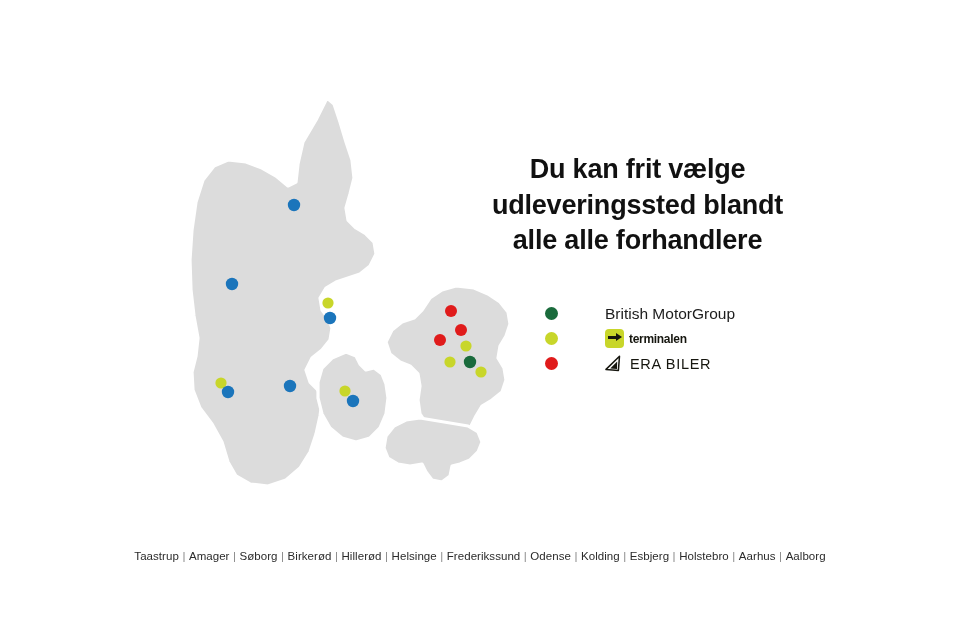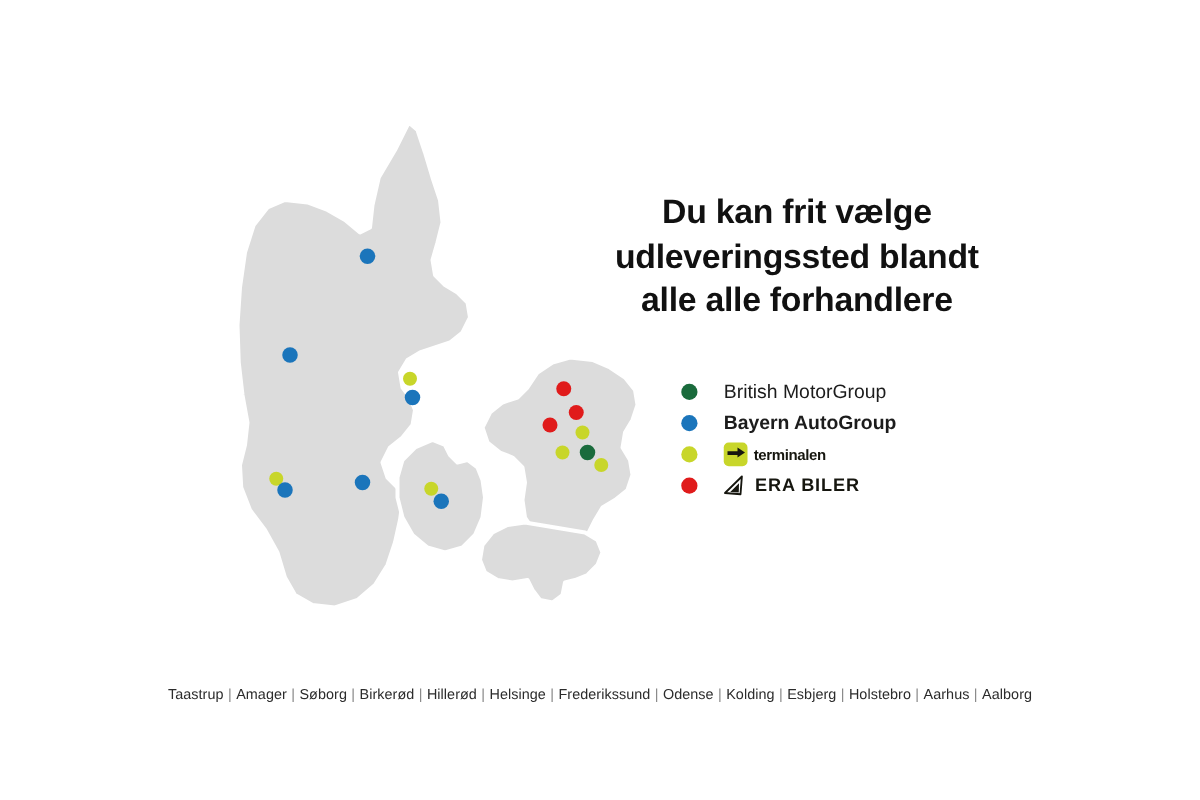--- a/index.html
+++ b/index.html
@@ -72,20 +72,21 @@
     position: absolute;
     left: 545px;
     top: 301px;
     width: 300px;
   }
   .legend-row {
     display: flex;
     align-items: center;
     height: 25px;
     margin-bottom: 0px;
+    gap: 26px;
   }
   .legend-dot {
     width: 13px;
     height: 13px;
     border-radius: 50%;
     flex: 0 0 13px;
     margin-right: 21px;
   }
   .legend-label {
     font-size: 15.5px;
@@ -145,21 +146,21 @@
     align-items: center;
   }
   .era-mark {
     width: 19px;
     height: 17px;
     margin-right: 6px;
     flex: 0 0 19px;
   }
   .era-word {
     font-size: 14.5px;
-    font-weight: bold;
+    font-weight: normal;
     letter-spacing: 0.7px;
     color: #16160f;
   }
 
   
   #city-list {
     position: absolute;
     left: 0;
     top: 550px;
     width: 960px;
@@ -357,24 +358,20 @@
     <span class="hl-line">alle alle forhandlere</span>
   </div>
 
   <div id="legend">
 
     <div class="legend-row">
       <span class="legend-dot" style="background:#1a6b3c"></span>
       <span class="legend-label">British MotorGroup</span>
     </div>
 
-    <div class="legend-row">
-      <span class="legend-dot" style="background:#1b75bb"></span>
-      <span class="legend-label medium">Bayern AutoGroup</span>
-    </div>
 
     <div class="legend-row">
       <span class="legend-dot" style="background:#c8d62a"></span>
       <span class="brand-terminalen">
         <span class="term-mark"></span>
         <span class="term-word">terminalen</span>
       </span>
     </div>
 
     <div class="legend-row">

